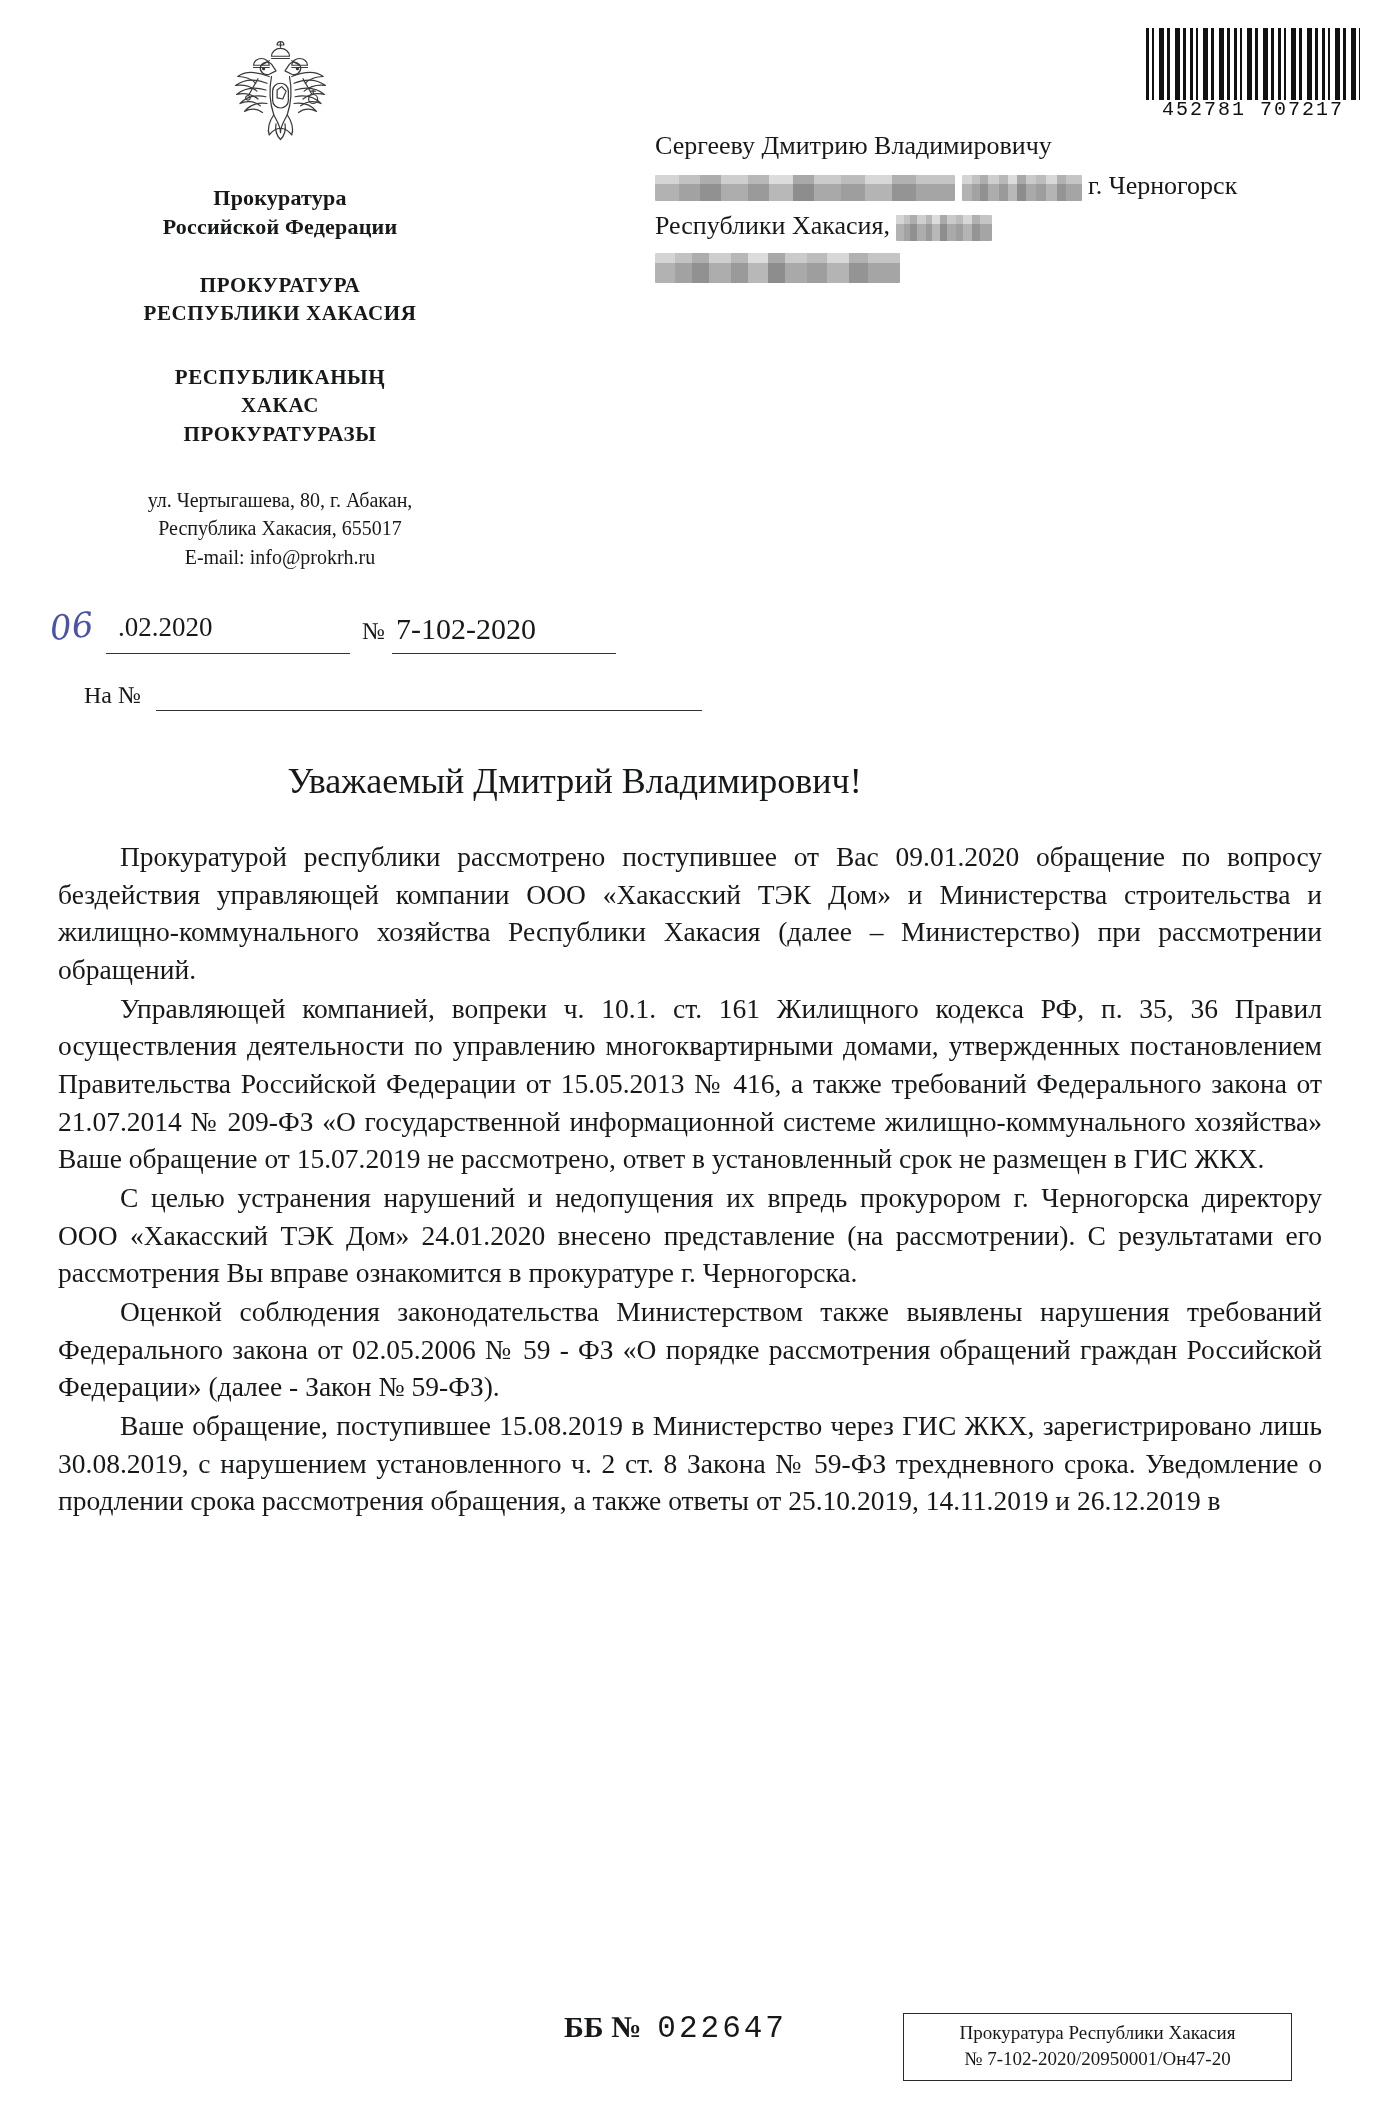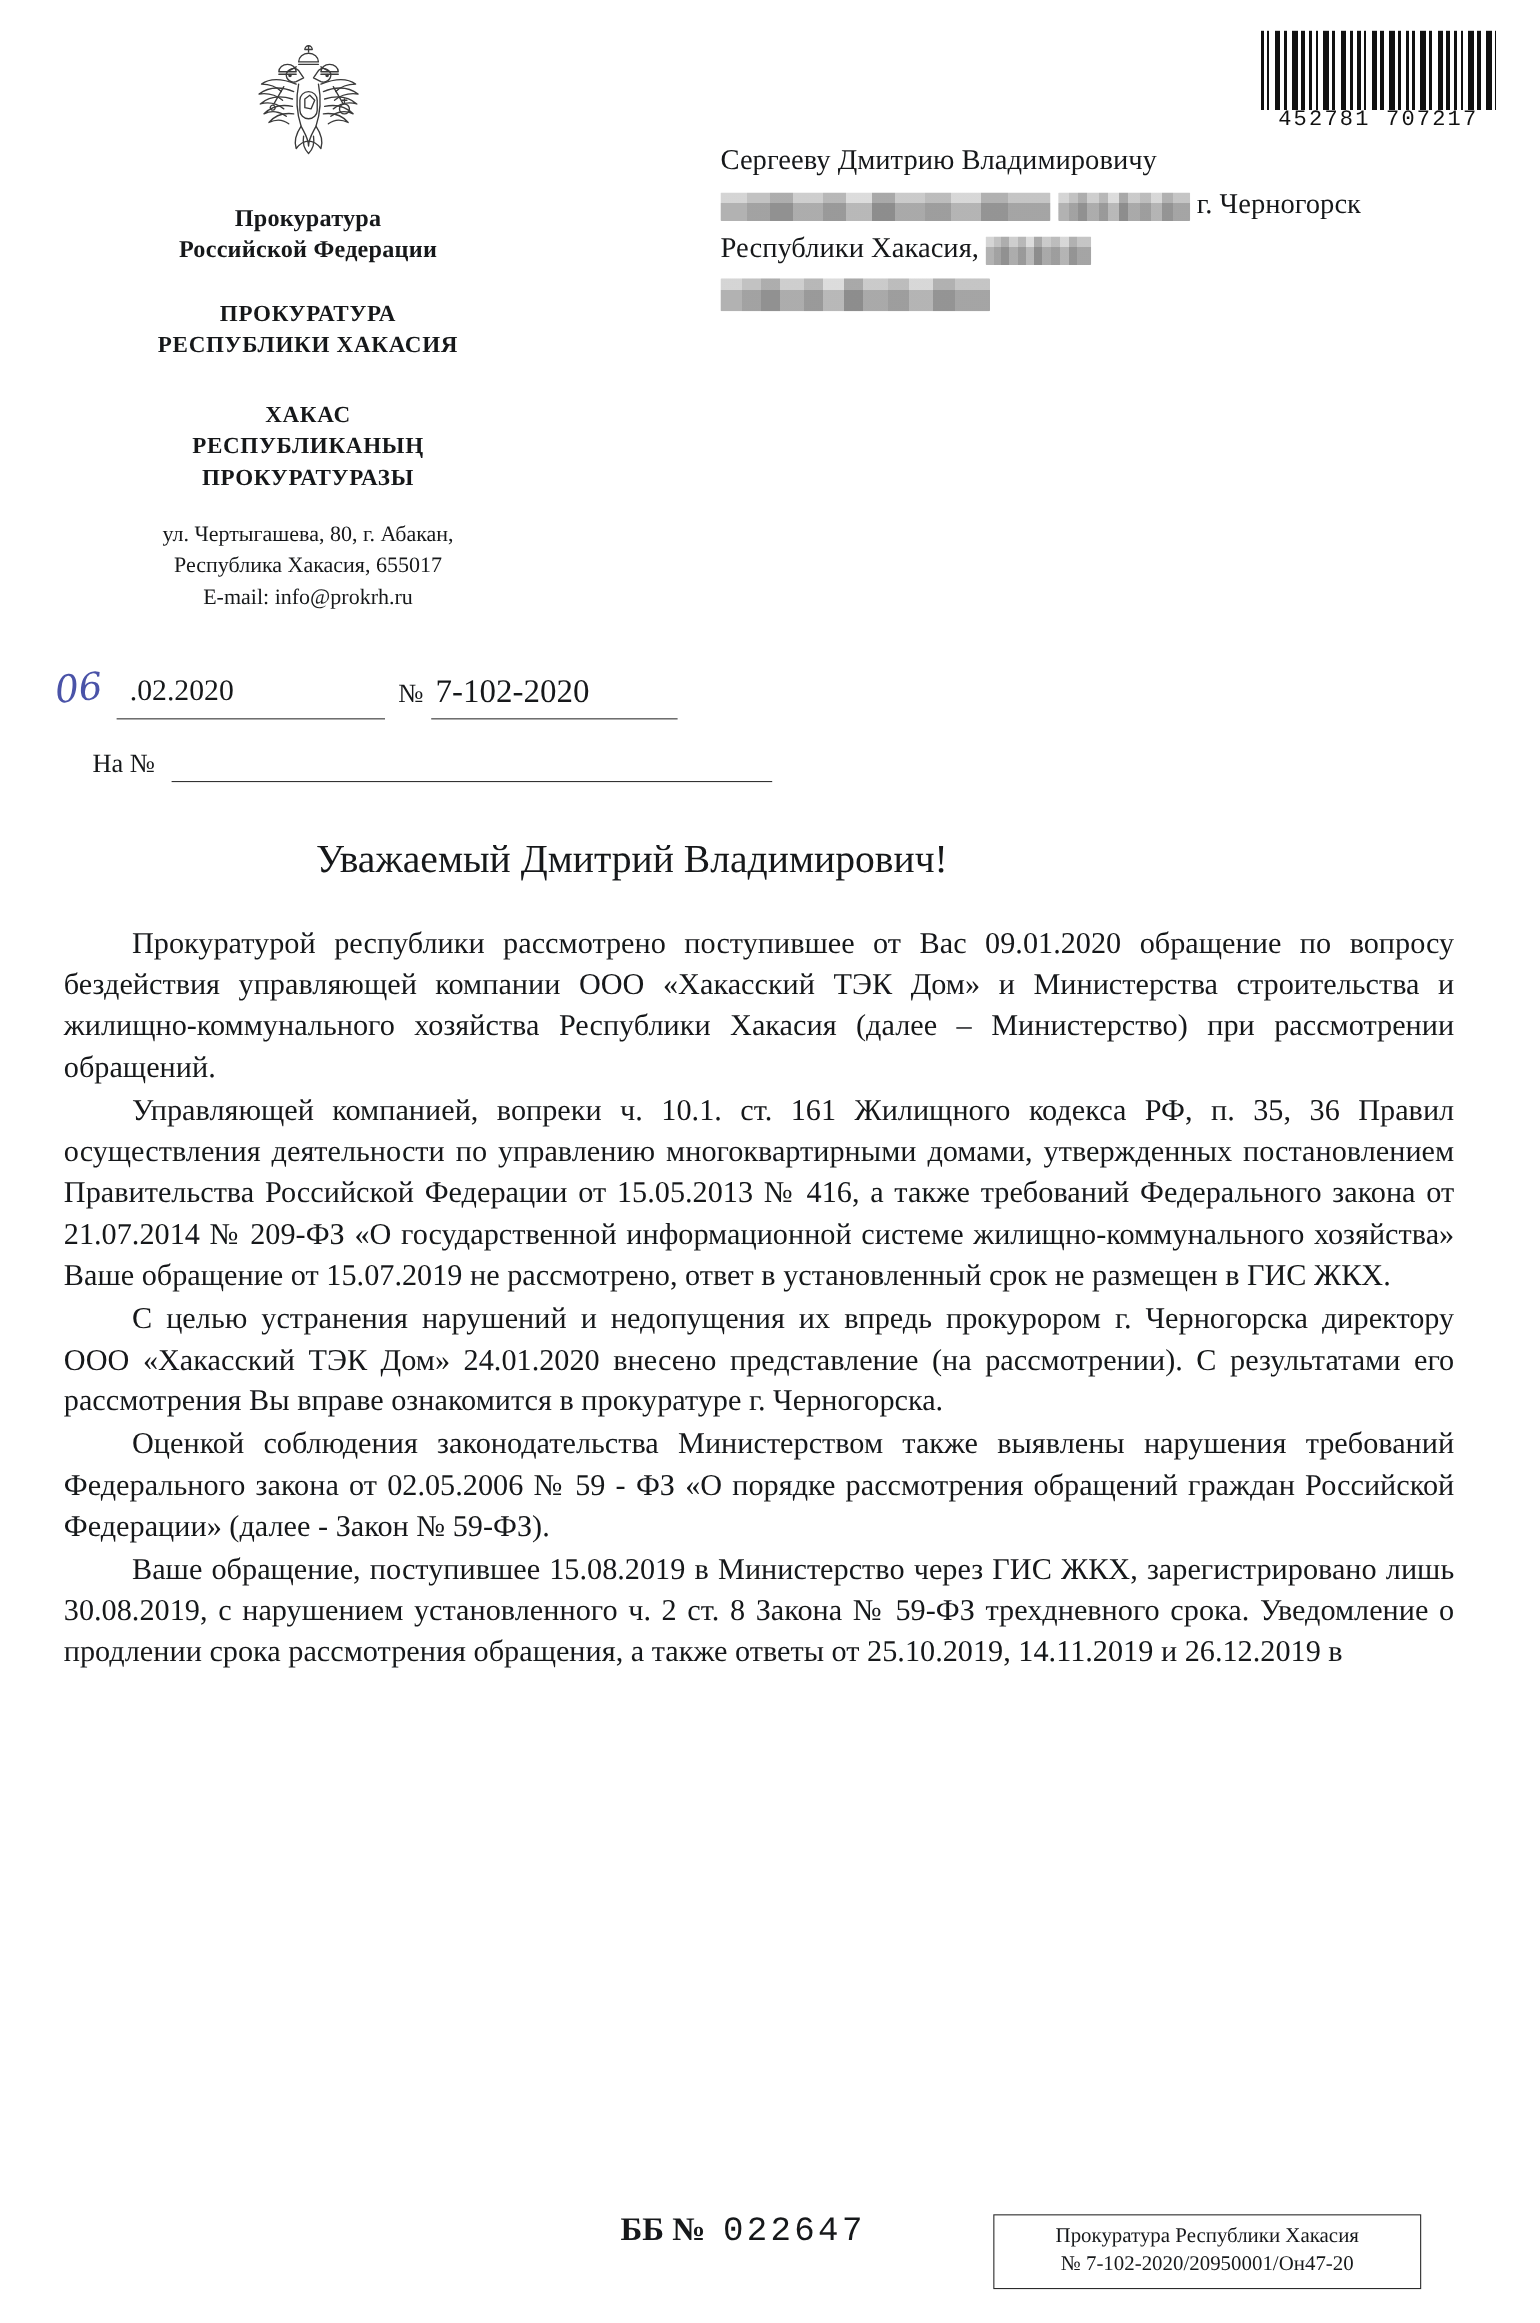--- a/index.html
+++ b/index.html
@@ -79,21 +79,21 @@
     letter-spacing: 0.6px;
   }
   .lh-khakas {
     margin-top: 36px;
     font-weight: bold;
     font-size: 21px;
     line-height: 1.34;
     letter-spacing: 0.6px;
   }
   .lh-address {
-    margin-top: 24px;
+    margin-top: 38px;
     font-size: 20px;
     line-height: 1.44;
     font-weight: normal;
   }
 
   
   .date-row {
     position: absolute;
     top: 612px;
     left: 44px;
@@ -310,22 +310,22 @@
       <div>Прокуратура</div>
       <div>Российской Федерации</div>
     </div>
 
     <div class="lh-region">
       <div>ПРОКУРАТУРА</div>
       <div>РЕСПУБЛИКИ ХАКАСИЯ</div>
     </div>
 
     <div class="lh-khakas">
+      <div>РЕСПУБЛИКАНЫҢ</div>
       <div>ХАКАС</div>
-      <div>РЕСПУБЛИКАНЫҢ</div>
       <div>ПРОКУРАТУРАЗЫ</div>
     </div>
 
     <div class="lh-address">
       <div>ул. Чертыгашева, 80,  г. Абакан,</div>
       <div>Республика Хакасия, 655017</div>
       <div>E-mail: info@prokrh.ru</div>
     </div>
   </div>
 

